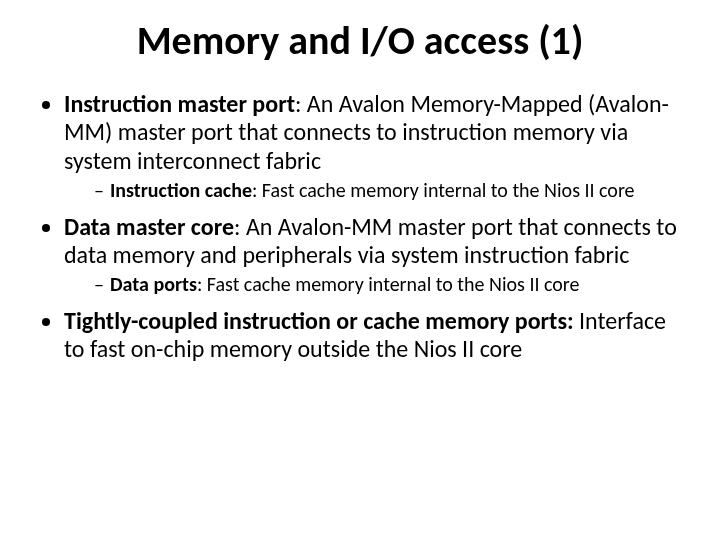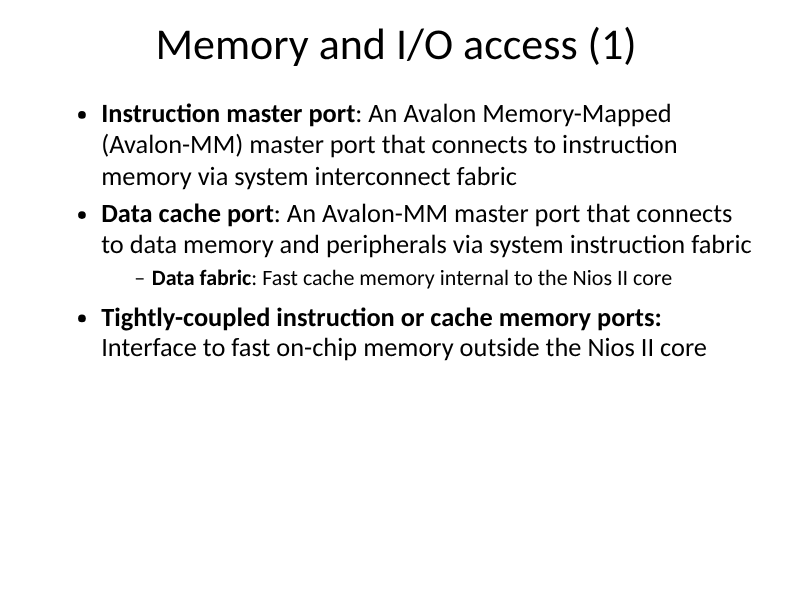--- a/index.html
+++ b/index.html
@@ -13,34 +13,33 @@
   }
   .slide {
     box-sizing: border-box;
     width: 720px;
     height: 540px;
     padding: 18px 36px 24px 36px;
   }
   h1.title {
     margin: 0 0 26px 0;
     text-align: center;
-    font-weight: 400;
+    font-weight: 700;
     font-size: 40px;
     line-height: 1.15;
   }
   ul.level1 {
     margin: 0;
     padding-left: 28px;
     list-style: disc;
     font-size: 24px;
     line-height: 1.18;
   }
   ul.level1 > li {
     margin-bottom: 6px;
-    margin-left: 28px;
   }
   ul.level2 {
     margin: 4px 0 10px 0;
     padding-left: 30px;
     list-style: none;
     font-size: 20px;
     line-height: 1.18;
   }
   ul.level2 > li {
     position: relative;
@@ -57,27 +56,32 @@
 </style>
 </head>
 <body>
 
 <div class="slide">
   <h1 class="title">Memory and I/O access (1)</h1>
 
   <ul class="level1">
     <li>
       <span class="b">Instruction master port</span><span>: An Avalon Memory-Mapped (Avalon-MM) master port that connects to instruction memory via system interconnect fabric</span>
+      <ul class="level2">
+        <li>
+          <span class="b">Instruction cache</span><span>: Fast cache memory internal to the Nios II core</span>
+        </li>
+      </ul>
     </li>
 
     <li>
-      <span class="b">Data cache port</span><span>: An Avalon-MM master port that connects to data memory and peripherals via system instruction  fabric</span>
+      <span class="b">Data master core</span><span>: An Avalon-MM master port that connects to data memory and peripherals via system instruction  fabric</span>
       <ul class="level2">
         <li>
-          <span class="b">Data fabric</span><span>: Fast cache memory internal to the Nios II core</span>
+          <span class="b">Data ports</span><span>: Fast cache memory internal to the Nios II core</span>
         </li>
       </ul>
     </li>
 
     <li>
       <span class="b">Tightly-coupled instruction or cache memory ports: </span><span>Interface to fast on-chip memory outside the Nios II core</span>
     </li>
   </ul>
 </div>
 

